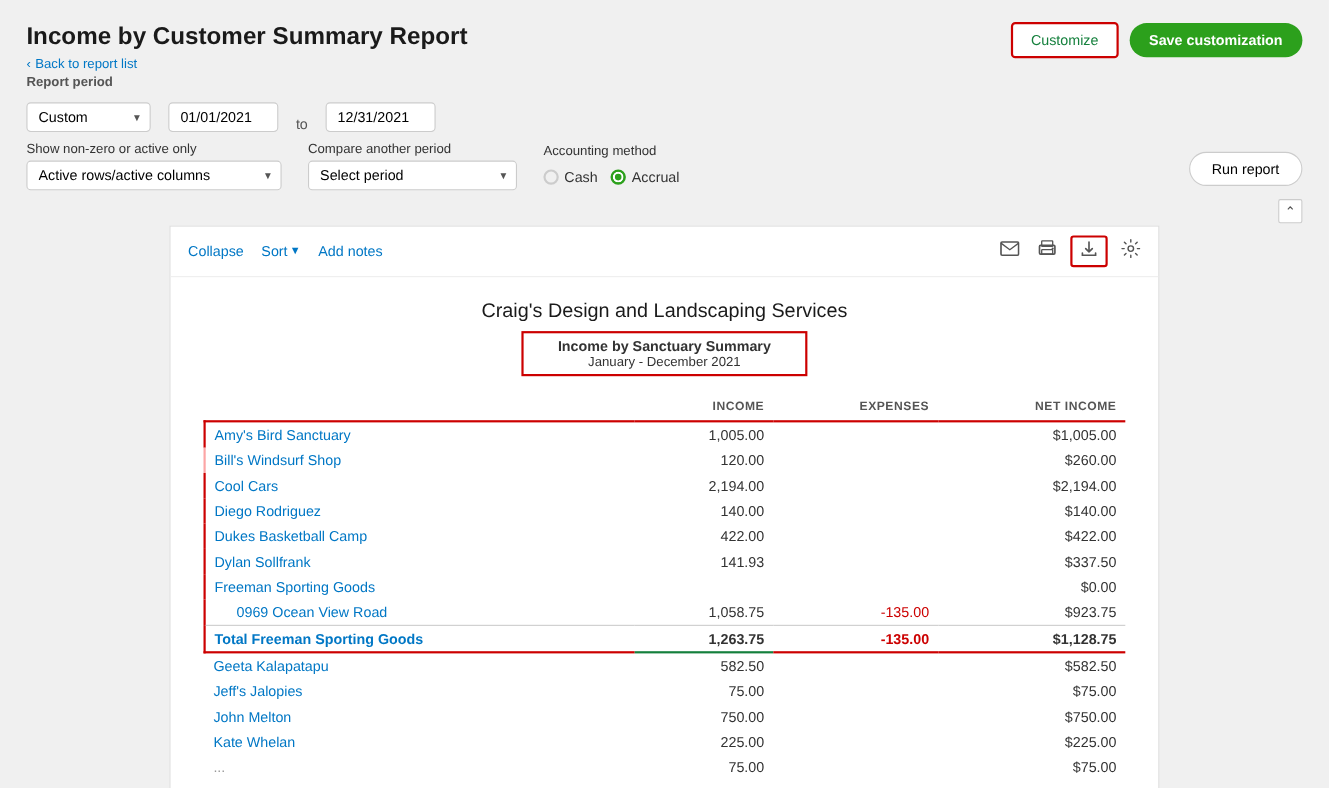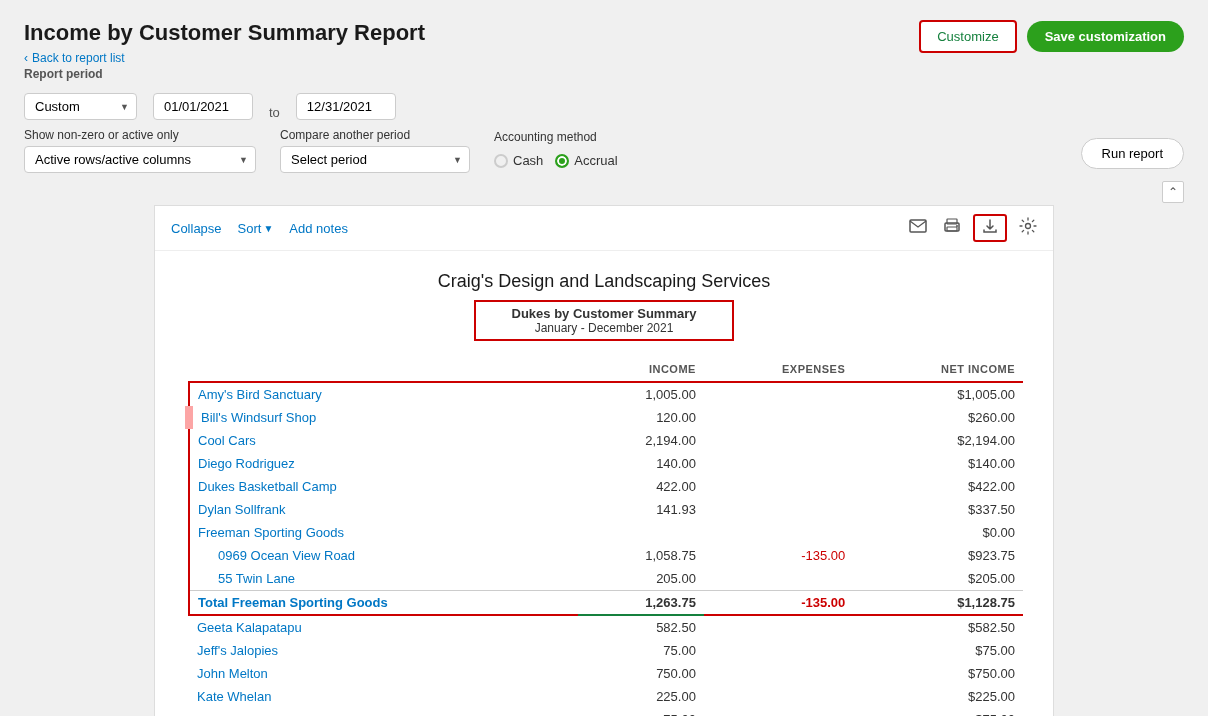--- a/index.html
+++ b/index.html
@@ -480,21 +480,21 @@
             <path d="M9 1v2M9 15v2M1 9h2M15 9h2M3.22 3.22l1.41 1.41M13.37 13.37l1.41 1.41M3.22 14.78l1.41-1.41M13.37 4.63l1.41-1.41" stroke="#555" stroke-width="1.3" stroke-linecap="round"></path>
           </svg>
         </button>
       </div>
     </div>
 
     <div class="report-content">
       <div class="report-company">Craig's Design and Landscaping Services</div>
 
       <div class="report-title-box">
-        <div class="report-title-text">Dukes by Customer Summary</div>
+        <div class="report-title-text">Income by Sanctuary Summary</div>
         <div class="report-date-text">January - December 2021</div>
       </div>
 
       <table class="report-table">
         <thead>
           <tr>
             <th class="col-header left"></th>
             <th class="col-header">INCOME</th>
             <th class="col-header">EXPENSES</th>
             <th class="col-header">NET INCOME</th>
@@ -502,21 +502,21 @@
         </thead>
         <tbody>
 
           <tr class="highlighted-group">
             <td class="customer-name" style="border-left:2px solid #c00; border-top:2px solid #c00;">Amy's Bird Sanctuary</td>
             <td class="amount" style="border-top:2px solid #c00;">1,005.00</td>
             <td class="amount" style="border-top:2px solid #c00;"></td>
             <td class="amount" style="border-top:2px solid #c00;">$1,005.00</td>
           </tr>
           <tr class="highlighted-group">
-            <td class="customer-name" style="border-left:8px solid #fca5a5;">Bill's Windsurf Shop</td>
+            <td class="customer-name" style="border-left:2px solid #fca5a5;">Bill's Windsurf Shop</td>
             <td class="amount">120.00</td>
             <td class="amount"></td>
             <td class="amount">$260.00</td>
           </tr>
           <tr class="highlighted-group">
             <td class="customer-name" style="border-left:2px solid #c00;">Cool Cars</td>
             <td class="amount">2,194.00</td>
             <td class="amount"></td>
             <td class="amount">$2,194.00</td>
           </tr>
@@ -542,26 +542,20 @@
             <td class="customer-name" style="border-left:2px solid #c00;">Freeman Sporting Goods</td>
             <td class="amount"></td>
             <td class="amount"></td>
             <td class="amount">$0.00</td>
           </tr>
           <tr class="highlighted-group">
             <td class="customer-name" style="border-left:2px solid #c00; padding-left:28px;">0969 Ocean View Road</td>
             <td class="amount">1,058.75</td>
             <td class="amount neg-amount">-135.00</td>
             <td class="amount">$923.75</td>
-          </tr>
-          <tr class="highlighted-group">
-            <td class="customer-name" style="border-left:2px solid #c00; padding-left:28px;">55 Twin Lane</td>
-            <td class="amount">205.00</td>
-            <td class="amount"></td>
-            <td class="amount">$205.00</td>
           </tr>
           <tr class="highlighted-group total-row">
             <td class="customer-name" style="border-left:2px solid #c00; border-bottom:2px solid #c00; font-weight:bold;">Total Freeman Sporting Goods</td>
             <td class="amount" style="font-weight:bold; border-bottom:2px solid #15803d;">1,263.75</td>
             <td class="amount neg-amount" style="font-weight:bold; border-bottom:2px solid #c00;">-135.00</td>
             <td class="amount" style="font-weight:bold; border-bottom:2px solid #c00;">$1,128.75</td>
           </tr>
           <tr>
             <td class="customer-name">Geeta Kalapatapu</td>
             <td class="amount">582.50</td>

